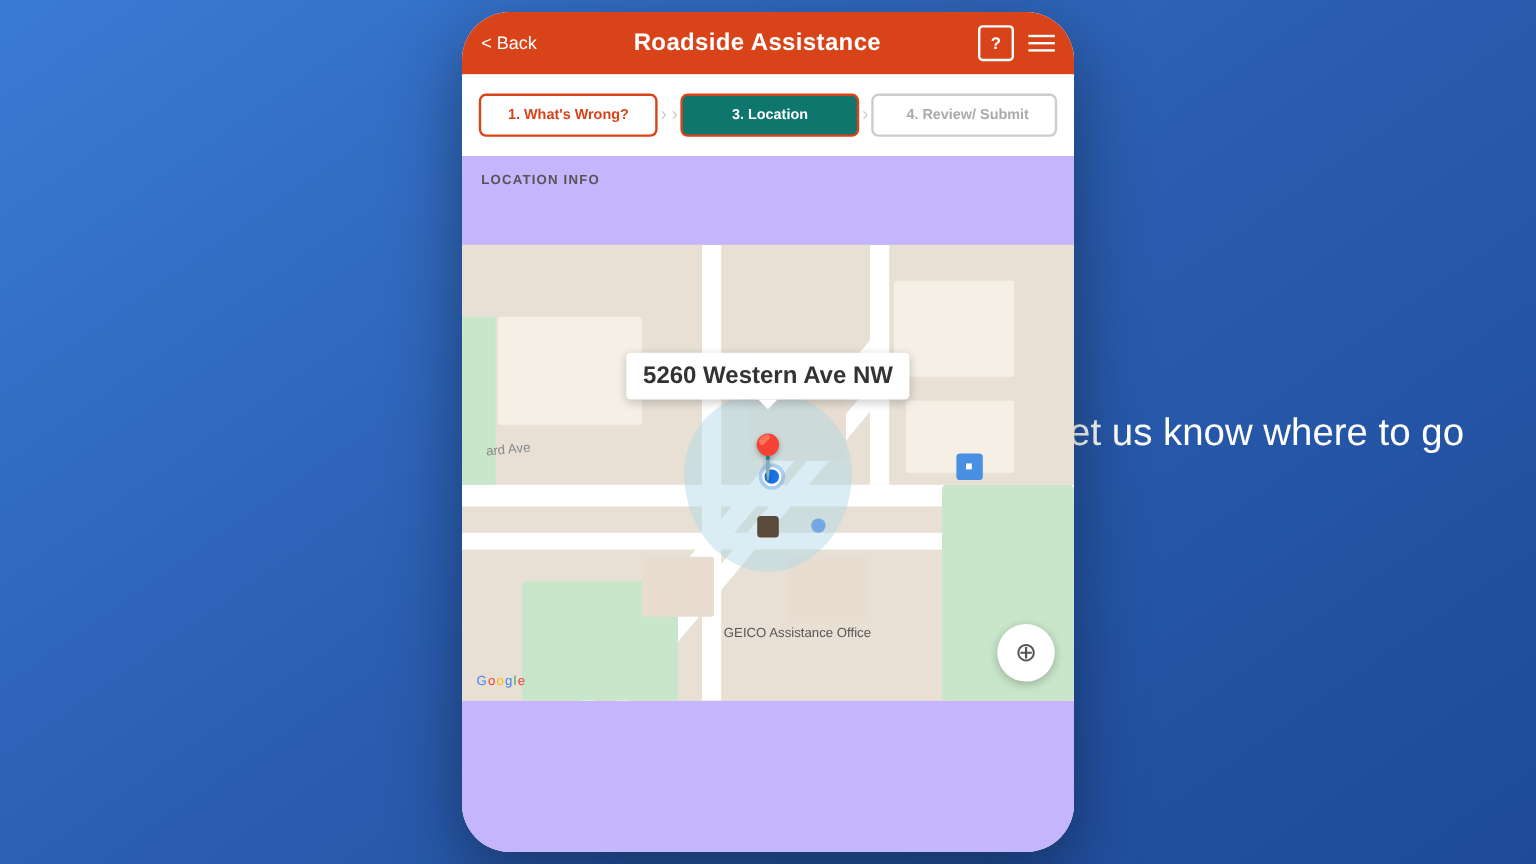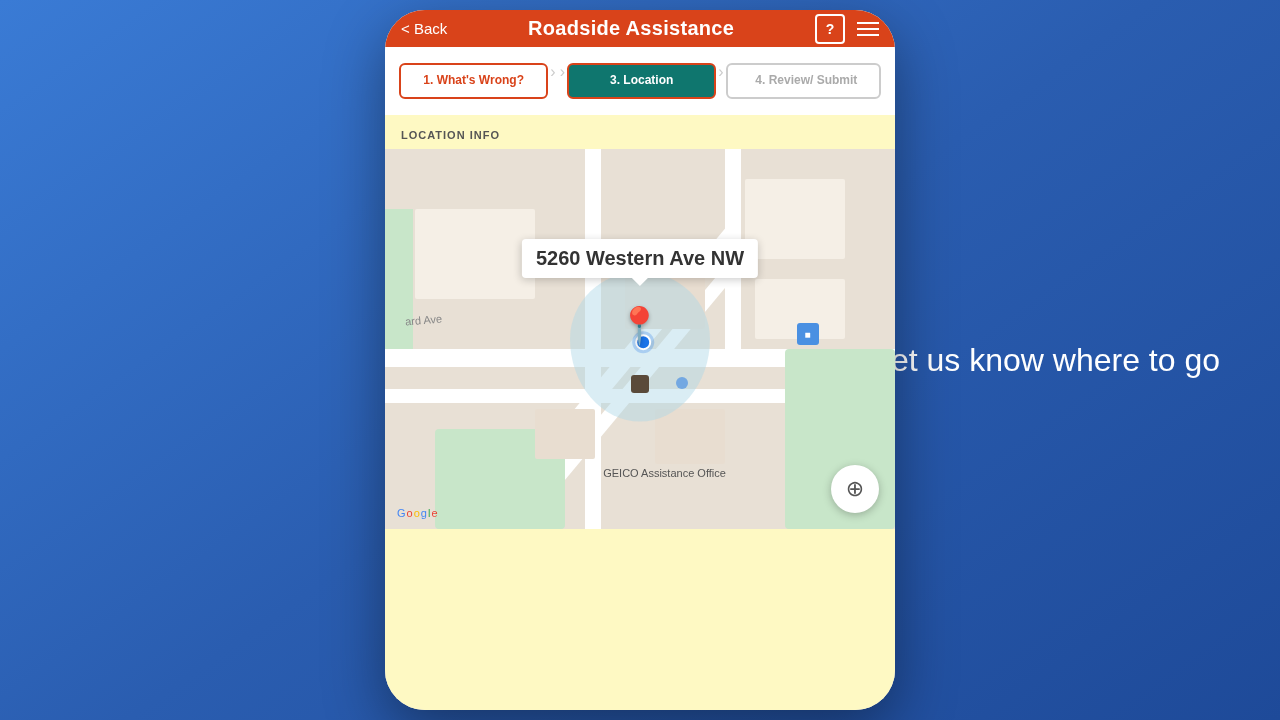--- a/index.html
+++ b/index.html
@@ -44,21 +44,21 @@
       box-shadow: 0 20px 60px rgba(0,0,0,0.4), inset 0 0 0 2px #ccc;
       overflow: hidden;
       display: flex;
       flex-direction: column;
     }
 
     
     .app-header {
       background: #d9431a;
       padding: 0 16px;
-      height: 37px;
+      height: 52px;
       display: flex;
       align-items: center;
       justify-content: space-between;
       flex-shrink: 0;
     }
 
     .header-back {
       color: white;
       font-size: 15px;
       text-decoration: none;
@@ -102,21 +102,21 @@
       width: 22px;
       height: 2px;
       background: white;
     }
 
     
     .steps-container {
       background: white;
       padding: 16px 14px;
       display: flex;
-      align-items: flex-start;
+      align-items: center;
       gap: 0;
       flex-shrink: 0;
     }
 
     .step {
       display: flex;
       align-items: center;
       justify-content: center;
       text-align: center;
       font-size: 12px;
@@ -149,25 +149,26 @@
 
     .step-disabled {
       border: 2px solid #ccc;
       color: #aaa;
       background: white;
       padding-left: 16px;
     }
 
     
     .content {
-      background: #fef9c3;
+      background: #c4b5fd;
       flex: 1;
       overflow-y: auto;
       display: flex;
       flex-direction: column;
+      gap: 40px;
     }
 
     .section-label {
       font-size: 11px;
       font-weight: 700;
       color: #555;
       letter-spacing: 1px;
       padding: 14px 16px 8px;
       text-transform: uppercase;
     }

